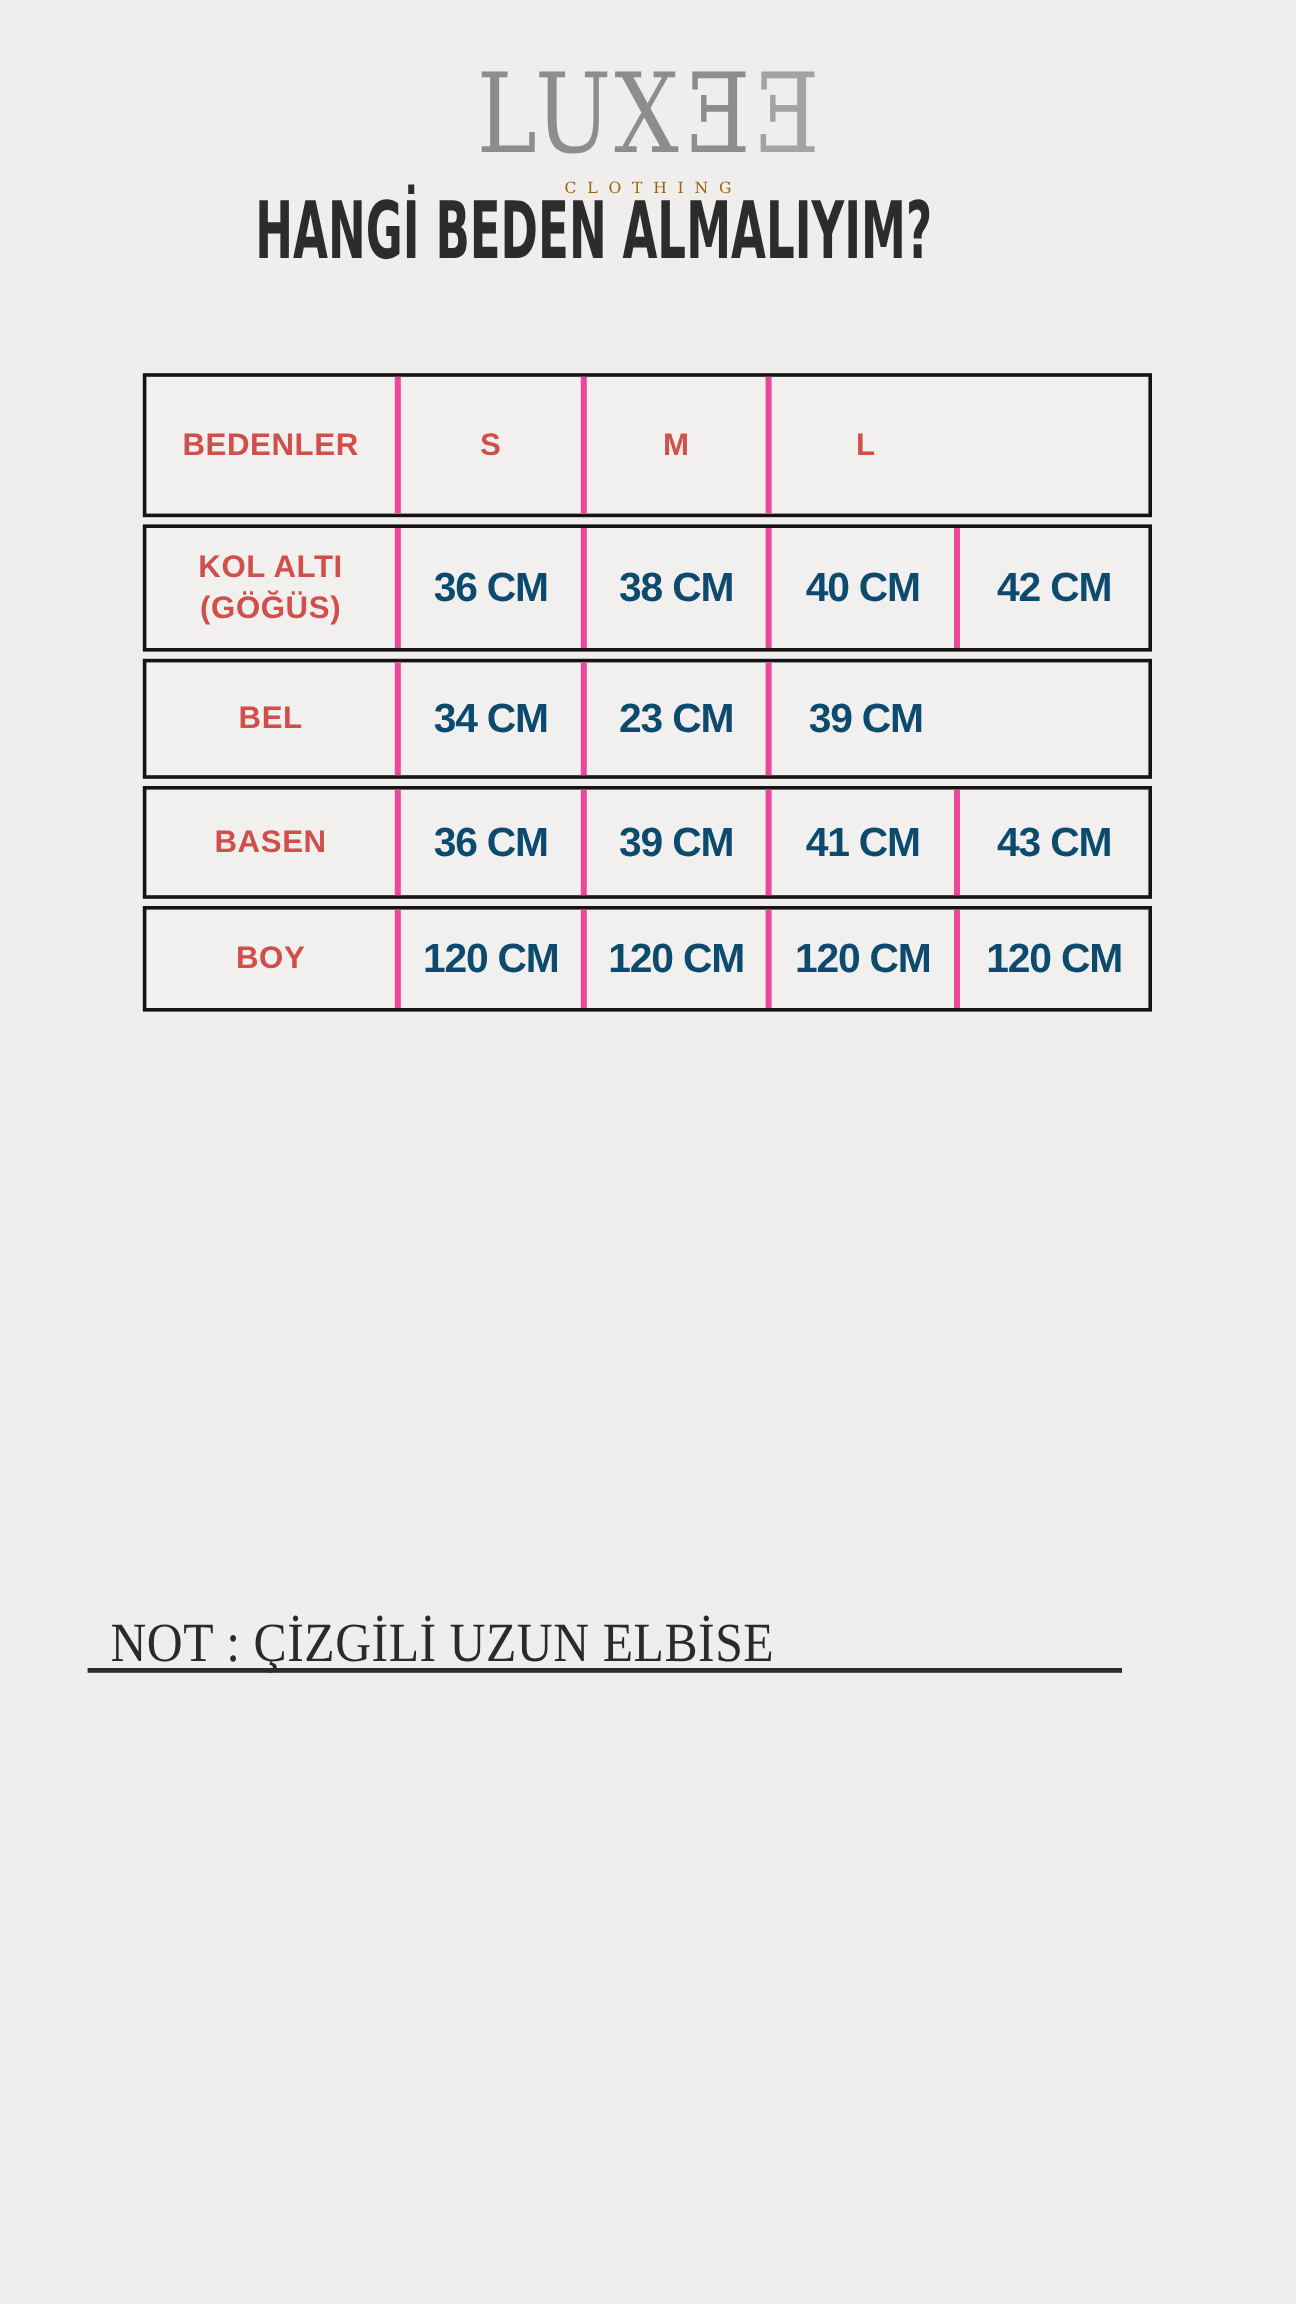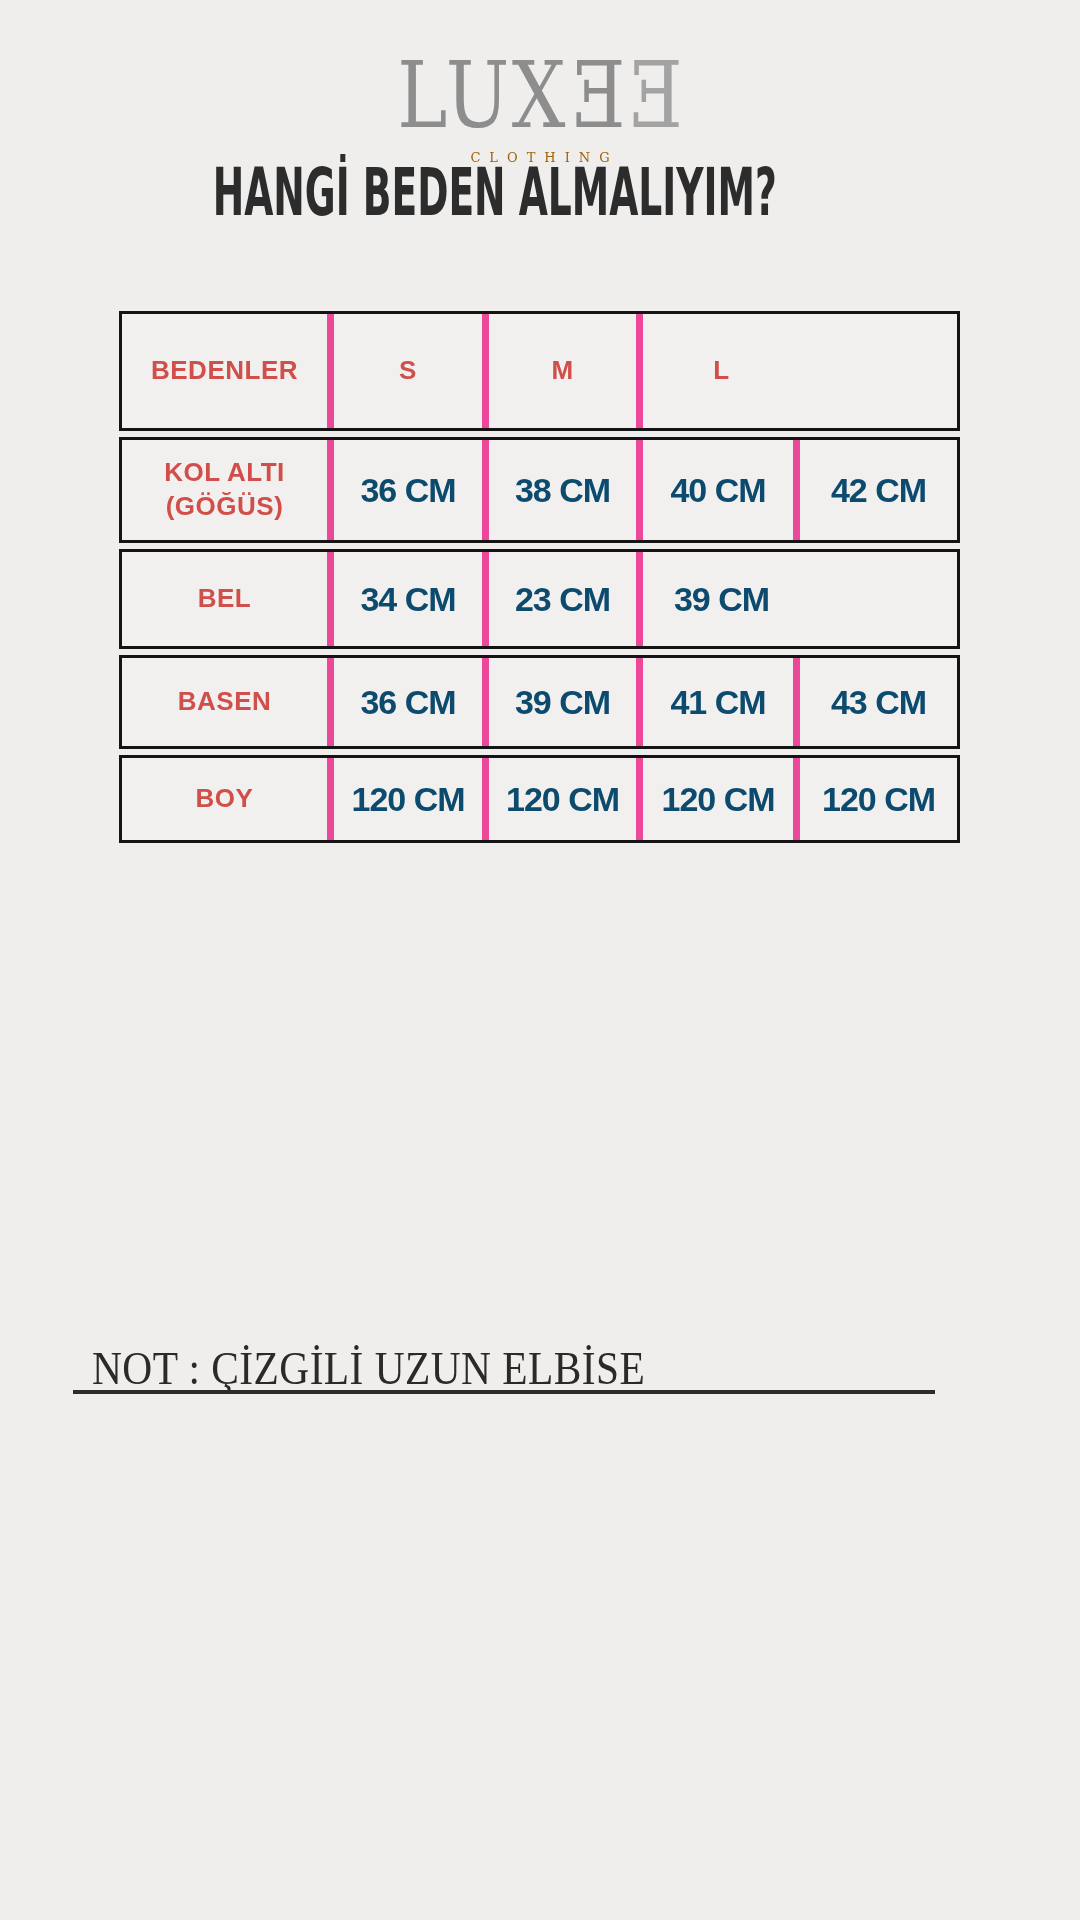--- a/index.html
+++ b/index.html
@@ -51,21 +51,21 @@
     margin-bottom:6px;
   }
   .t-row:last-child{margin-bottom:13px}
   .t-row-0{height:120px}
   .t-row-1{height:106px}
   .t-row-2{height:100px}
   .t-row-3{height:94px}
   .t-row-4{height:88px}
   .t-cell{
     box-sizing:border-box;
-    border-right:7px solid #ec4899;
+    border-right:5px solid #ec4899;
     display:flex;align-items:center;justify-content:center;
     text-align:center;white-space:pre-line;
     line-height:1.3;
   }
   .t-cell:last-child{border-right:none}
   .head,.row-label{
     color:#d14f4a;font-weight:bold;font-size:26px;letter-spacing:.5px;
   }
   .value{
     color:#0c4a6e;font-weight:bold;font-size:34px;letter-spacing:-1px;

